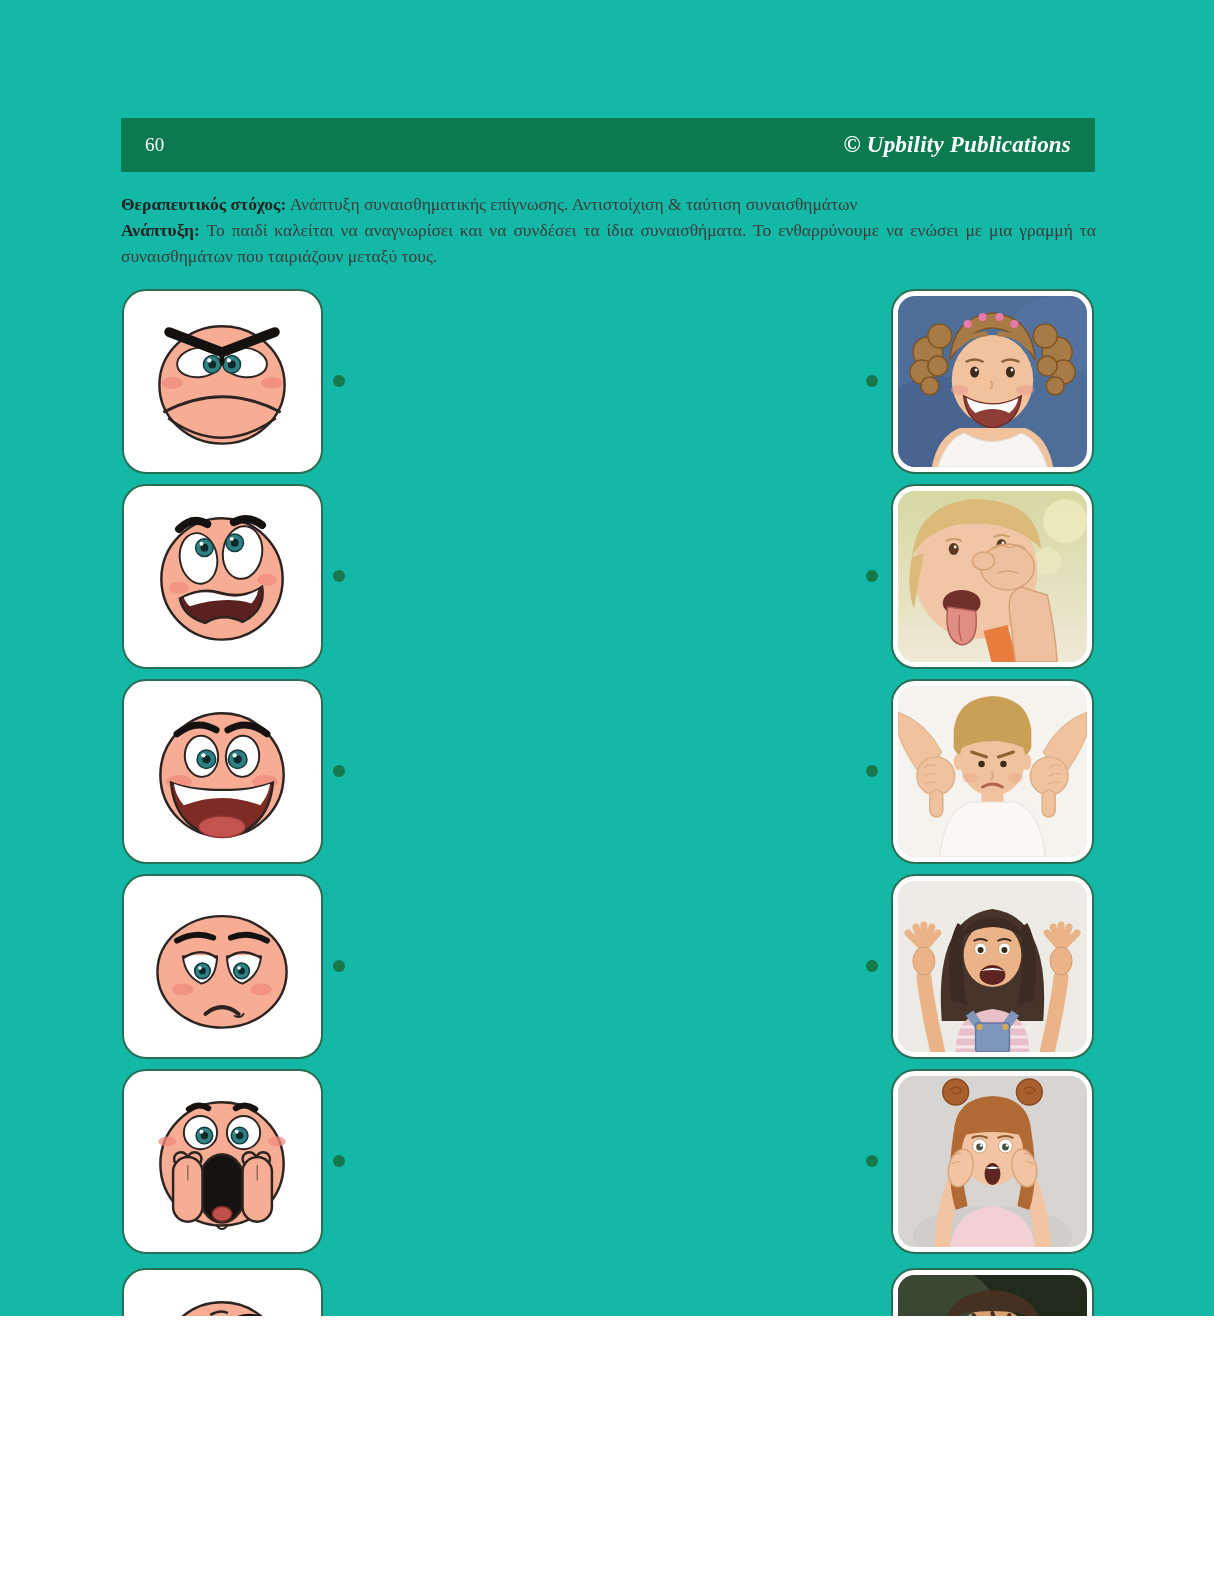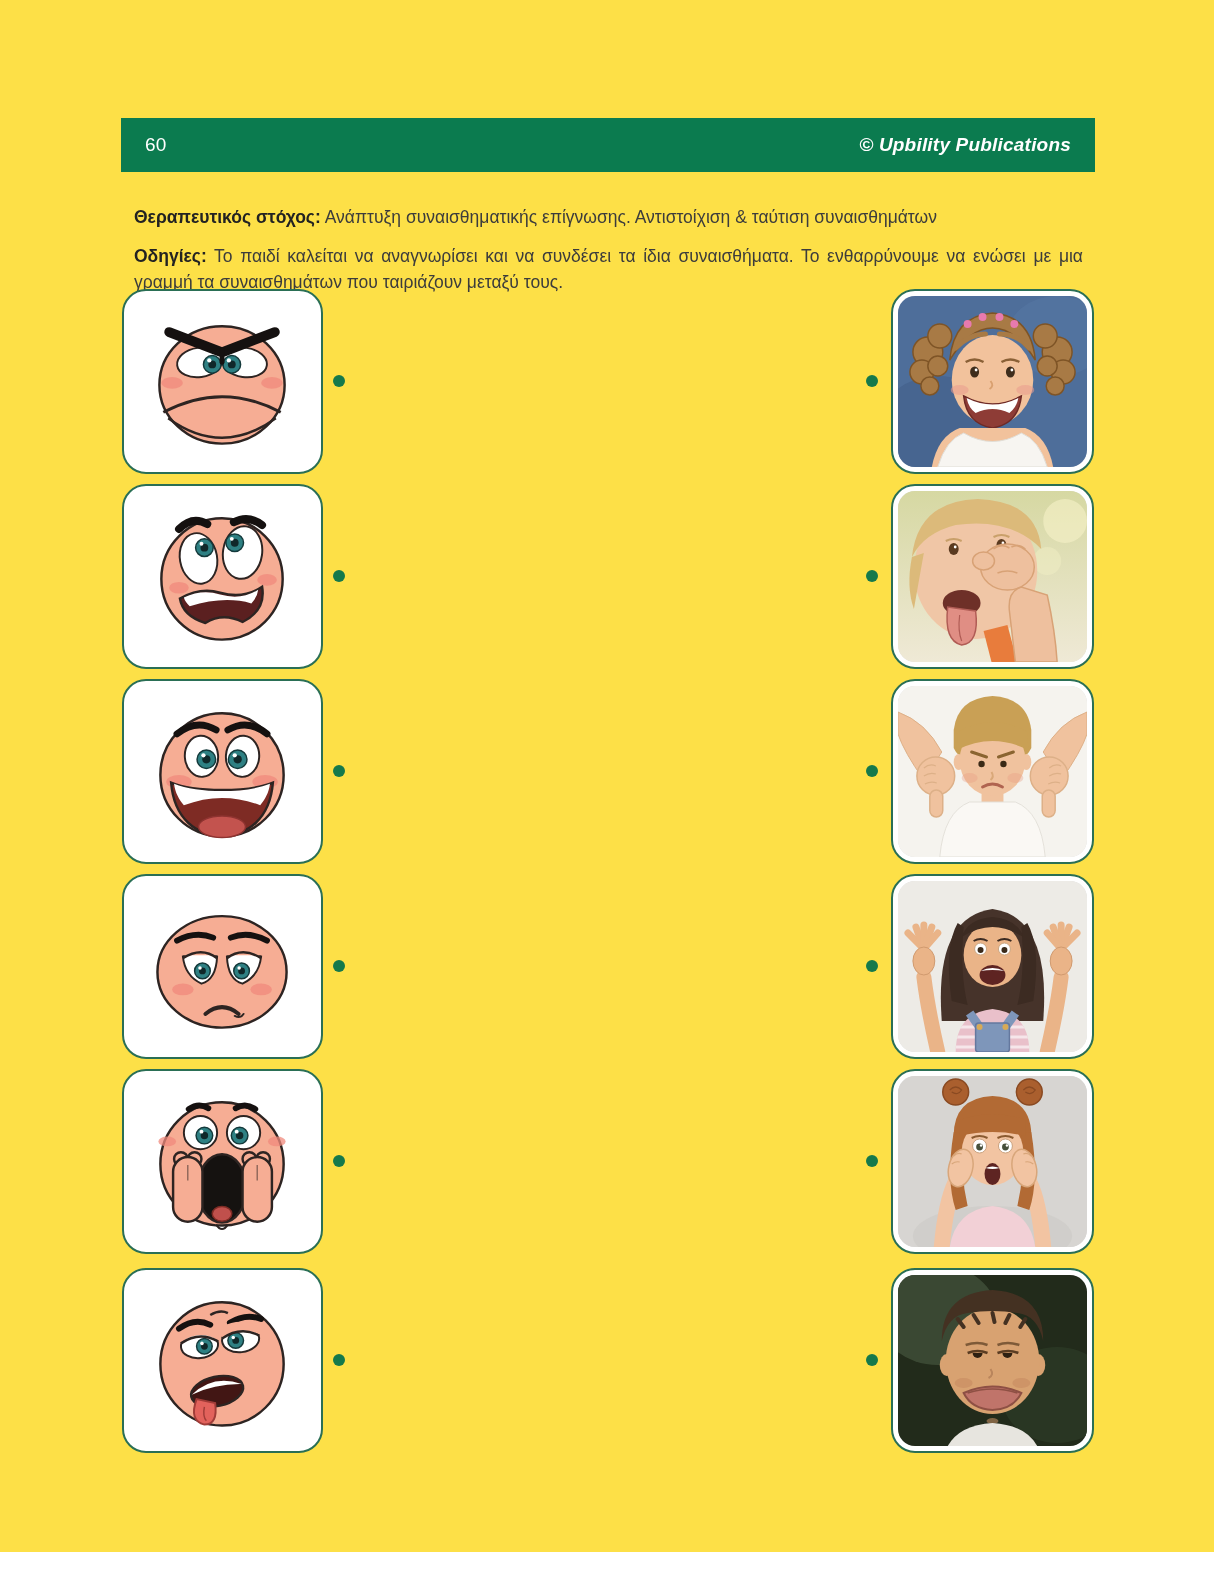--- a/index.html
+++ b/index.html
@@ -1,33 +1,33 @@
 <!DOCTYPE html>
 <html><head>
 <meta charset="utf-8">
 <style>
   html,body{margin:0;padding:0;background:#ffffff;}
   .page{
-    position:relative;width:1214px;height:1552px;background:#fde047;
-    font-family:Liberation Sans, sans-serif;overflow:hidden;
+    position:relative;width:1214px;height:1316px;background:#14b8a6;
+    font-family:Liberation Serif, serif;overflow:hidden;
   }
   
   .header-bar{
     position:absolute;left:121px;top:118px;width:974px;height:54px;
     background:#0b7b4f;color:#ffffff;display:flex;align-items:center;
     justify-content:space-between;padding:0 24px;box-sizing:border-box;
   }
   .page-number{font-size:19px;letter-spacing:.3px;}
-  .copyright{font-size:19px;font-style:italic;font-weight:600;letter-spacing:.2px;}
+  .copyright{font-size:23px;font-style:italic;font-weight:600;letter-spacing:.2px;}
   
   .instructions{
     position:absolute;left:121px;top:191px;width:975px;
     font-size:17.5px;line-height:26px;color:#3c3c3c;
   }
-  .instructions p{margin:13px;}
+  .instructions p{margin:0;}
   .instructions .just{text-align:justify;}
   .instructions b{color:#222222;}
   
   .match-row{position:absolute;left:0;width:1214px;height:185px;}
   .card{
     position:absolute;top:0;height:185px;background:#ffffff;
     border:2px solid #2a6f55;border-radius:24px;box-sizing:border-box;
   }
   .card.left{left:122px;width:201px;}
   .card.right{left:891px;width:203px;}
@@ -50,21 +50,21 @@
 
 <div class="page">
 
   <div class="header-bar">
     <span class="page-number">60</span>
     <span class="copyright">© Upbility Publications</span>
   </div>
 
   <div class="instructions">
     <p><b>Θεραπευτικός στόχος:</b><span> Ανάπτυξη συναισθηματικής επίγνωσης. Αντιστοίχιση &amp; ταύτιση συναισθημάτων</span></p>
-    <p class="just"><b>Οδηγίες:</b><span> Το παιδί καλείται να αναγνωρίσει και να συνδέσει τα ίδια συναισθήματα. Το ενθαρρύνουμε να ενώσει με μια γραμμή τα συναισθημάτων που ταιριάζουν μεταξύ τους.</span></p>
+    <p class="just"><b>Ανάπτυξη:</b><span> Το παιδί καλείται να αναγνωρίσει και να συνδέσει τα ίδια συναισθήματα. Το ενθαρρύνουμε να ενώσει με μια γραμμή τα συναισθημάτων που ταιριάζουν μεταξύ τους.</span></p>
   </div>
 
   <div class="match-row" style="top:289px">
     <div class="card left">
       <div class="emoji-wrap">
         <svg viewBox="0 0 201 185">
           <ellipse cx="100" cy="96" rx="64" ry="60" fill="#f6ad94" stroke="#2d2422" stroke-width="2.5"></ellipse>
           <ellipse cx="49" cy="94" rx="11" ry="6" fill="#f0897c" opacity="0.75"></ellipse>
           <ellipse cx="151" cy="94" rx="11" ry="6" fill="#f0897c" opacity="0.75"></ellipse>
           <ellipse cx="77" cy="73" rx="23" ry="15" fill="#ffffff" stroke="#2d2422" stroke-width="2" transform="rotate(-8 77 73)"></ellipse>

